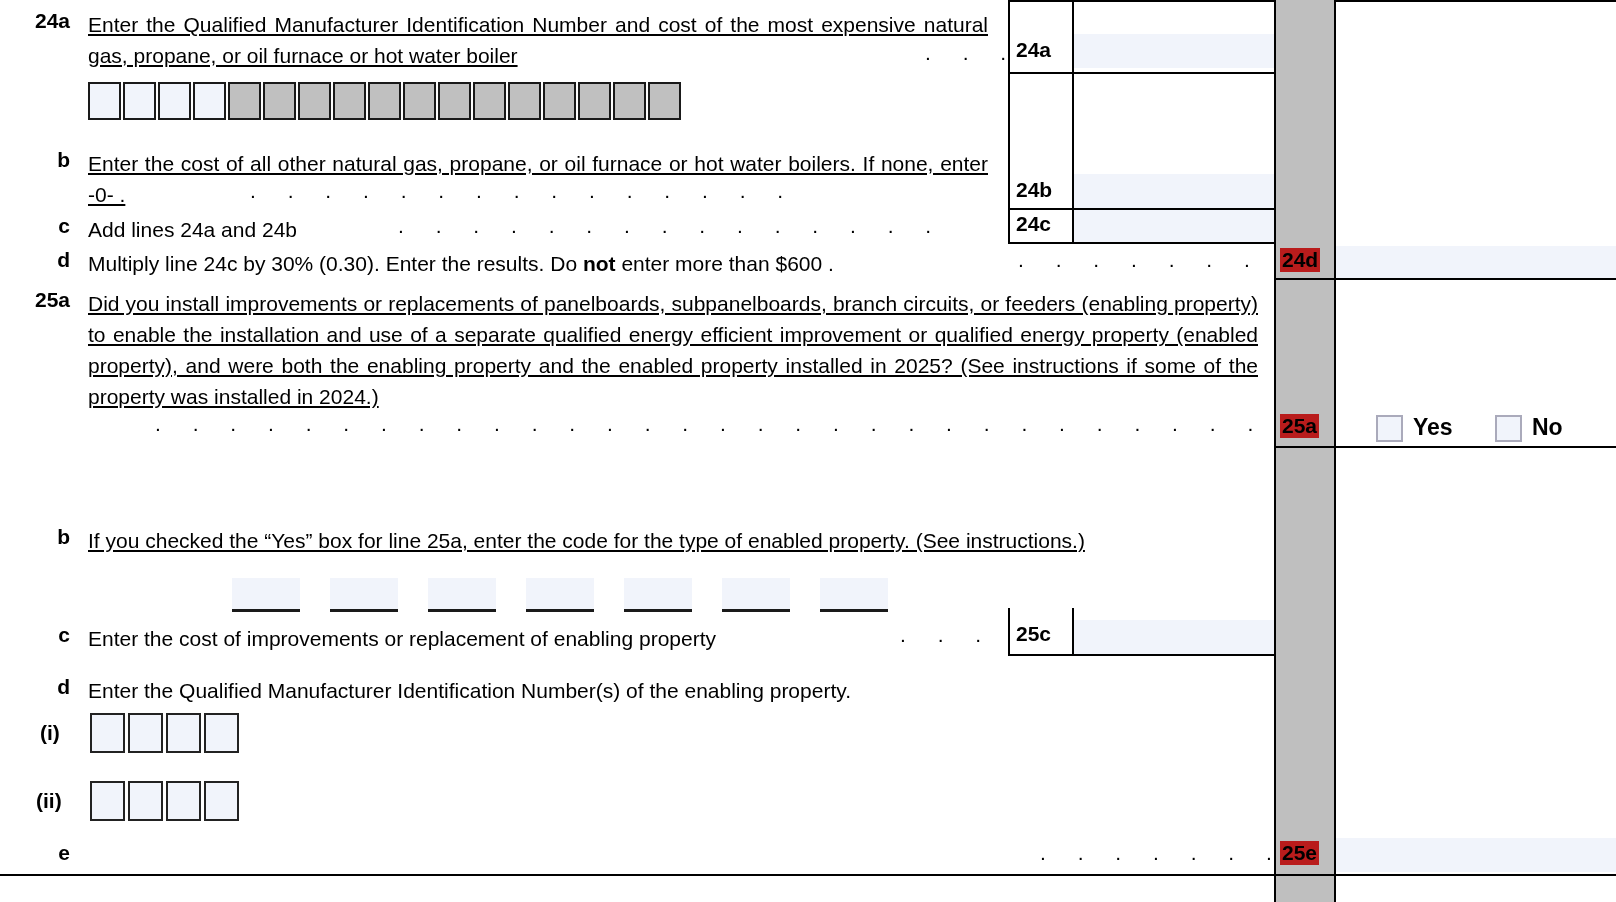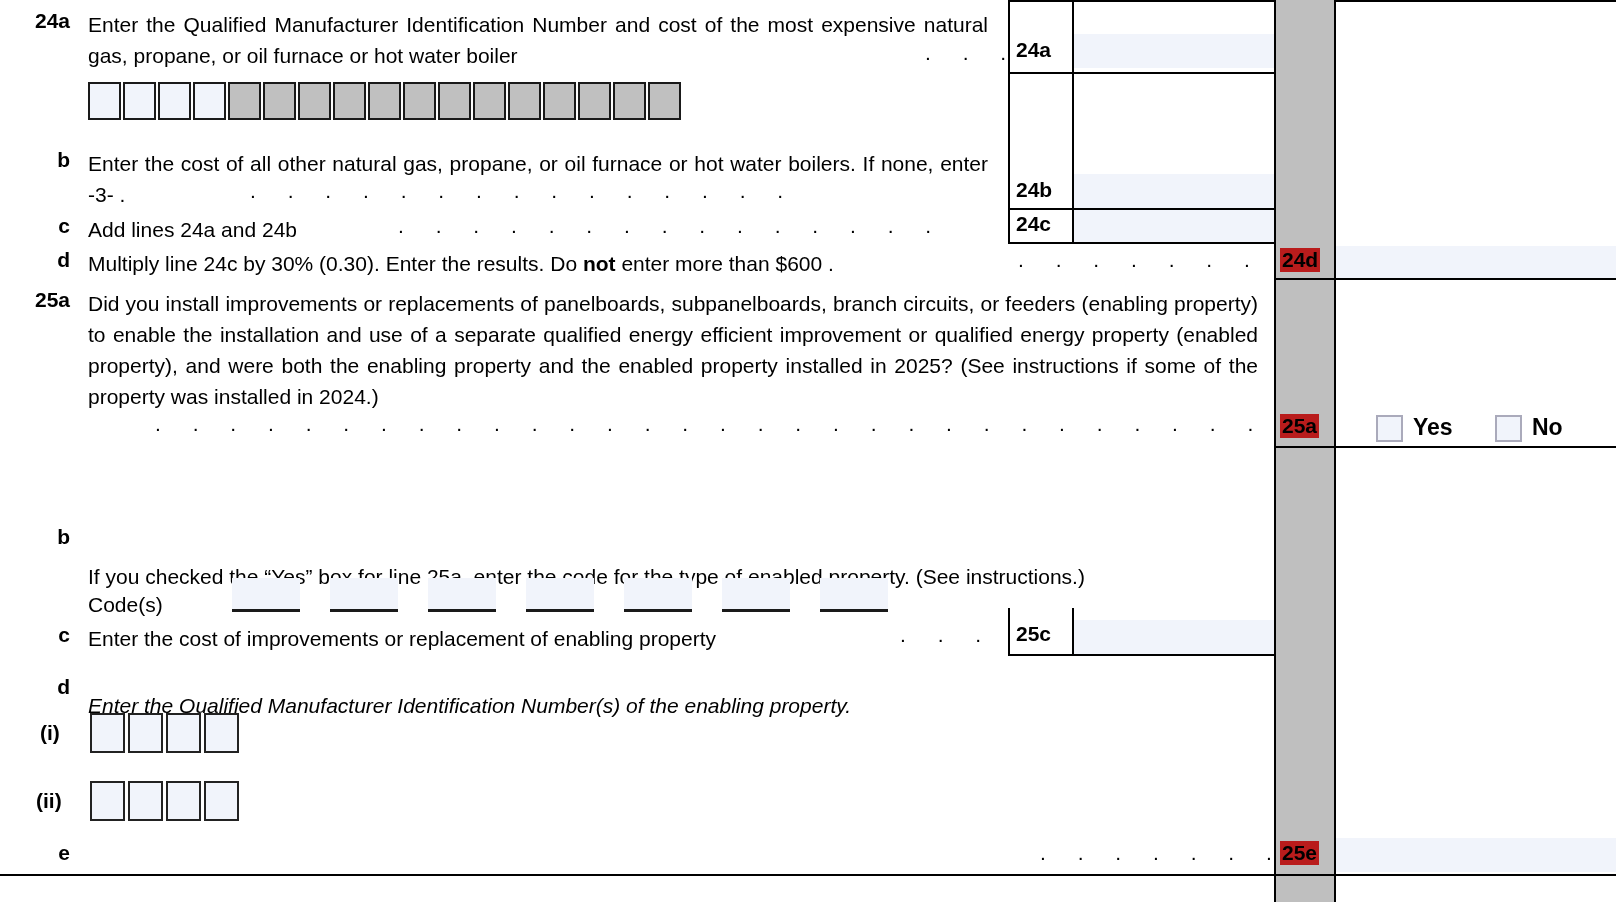--- a/index.html
+++ b/index.html
@@ -25,20 +25,21 @@
     text-align: right;
   }
   .ltext {
     position: absolute;
     font-size: 21px;
     line-height: 31px;
   }
   .just {
     text-align: justify;
     text-align-last: left;
+    text-decoration: underline;
   }
   .ltext b { font-weight: bold; }
 
   
   .leader {
     position: absolute;
     font-size: 21px;
     letter-spacing: 13px;
     white-space: nowrap;
     color: #000;
@@ -136,21 +137,21 @@
     <div class="sqbox gray"></div>
     <div class="sqbox gray"></div>
     <div class="sqbox gray"></div>
   </div>
 
   <div class="amt" style="left:1074px; top:34px; width:200px; height:34px;"></div>
   <div class="hrule" style="left:1008px; top:72px; width:266px;"></div>
   <div class="chip" style="left:1014px; top:38px;">24a</div>
 
   <div class="lineno" style="left:4px; top:148px; width:66px;">b</div>
-  <div class="ltext just" style="left:88px; top:148px; width:900px;">Enter the cost of all other natural gas, propane, or oil furnace or hot water boilers. If none, enter -3- .</div>
+  <div class="ltext just" style="left:88px; top:148px; width:900px;">Enter the cost of all other natural gas, propane, or oil furnace or hot water boilers. If none, enter -0- .</div>
   <div class="leader" style="left:250px; top:179px;">. . . . . . . . . . . . . . .</div>
 
   <div class="amt" style="left:1074px; top:174px; width:200px; height:34px;"></div>
   <div class="hrule" style="left:1008px; top:208px; width:266px;"></div>
   <div class="chip" style="left:1014px; top:178px;">24b</div>
 
   <div class="lineno" style="left:4px; top:214px; width:66px;">c</div>
   <div class="ltext" style="left:88px; top:214px; width:300px;">Add lines 24a and 24b</div>
   <div class="leader" style="left:398px; top:214px;">. . . . . . . . . . . . . . .</div>
 
@@ -177,44 +178,43 @@
   <div class="cbx" style="left:1376px; top:415px;"></div>
   <div class="cblabel" style="left:1413px; top:414px;">Yes</div>
   <div class="cbx" style="left:1495px; top:415px;"></div>
   <div class="cblabel" style="left:1532px; top:414px;">No</div>
 
   <div class="hrule" style="left:1274px; top:446px; width:342px;"></div>
 
   <div class="ltext just" style="left:88px; top:452px; width:1170px;"></div>
 
   <div class="lineno" style="left:4px; top:525px; width:66px;">b</div>
-  <div class="ltext just" style="left:88px; top:525px; width:1170px;margin-top:36px;">If you checked the “Yes” box for line 25a, enter the code for the type of enabled property. (See instructions.)</div>
-
-  <div class="ltext" style="left:88px; top:589px; width:200px;">Code(s)</div>
+  <div class="ltext just" style="left:88px; top:525px; width:1170px;">If you checked the “Yes” box for line 25a, enter the code for the type of enabled property. (See instructions.)</div>
+
 
   <div class="codefields" style="left:232px; top:578px;">
     <div class="codefield"></div>
     <div class="codefield"></div>
     <div class="codefield"></div>
     <div class="codefield"></div>
     <div class="codefield"></div>
     <div class="codefield"></div>
     <div class="codefield"></div>
   </div>
 
   <div class="lineno" style="left:4px; top:623px; width:66px;">c</div>
   <div class="ltext" style="left:88px; top:623px; width:790px;">Enter the cost of improvements or replacement of enabling property</div>
   <div class="leader" style="left:900px; top:623px;">. . .</div>
 
   <div class="amt" style="left:1074px; top:620px; width:200px; height:34px;"></div>
   <div class="hrule" style="left:1008px; top:654px; width:266px;"></div>
   <div class="chip" style="left:1014px; top:622px;">25c</div>
 
   <div class="lineno" style="left:4px; top:675px; width:66px;">d</div>
-  <div class="ltext" style="left:88px; top:690px; width:1000px;font-style:italic;">Enter the Qualified Manufacturer Identification Number(s) of the enabling property.</div>
+  <div class="ltext" style="left:88px; top:675px; width:1000px;">Enter the Qualified Manufacturer Identification Number(s) of the enabling property.</div>
 
   <div class="lineno" style="left:40px; top:721px; width:40px; text-align:left;">(i)</div>
   <div class="boxrow" style="left:90px; top:713px; gap:3px;">
     <div class="sqbox4"></div>
     <div class="sqbox4"></div>
     <div class="sqbox4"></div>
     <div class="sqbox4"></div>
   </div>
 
   <div class="lineno" style="left:36px; top:789px; width:44px; text-align:left;">(ii)</div>

